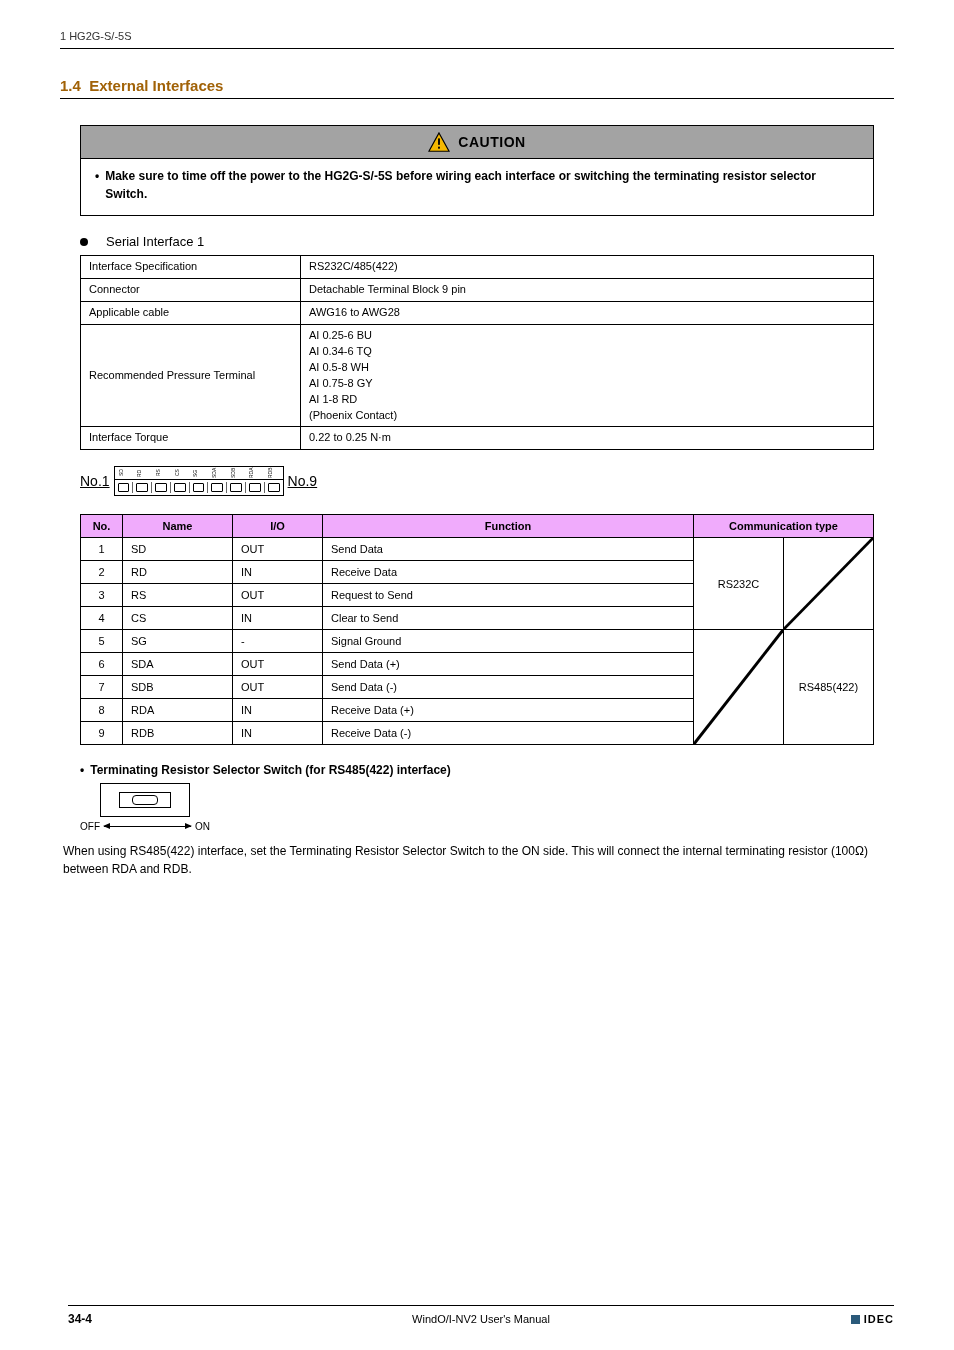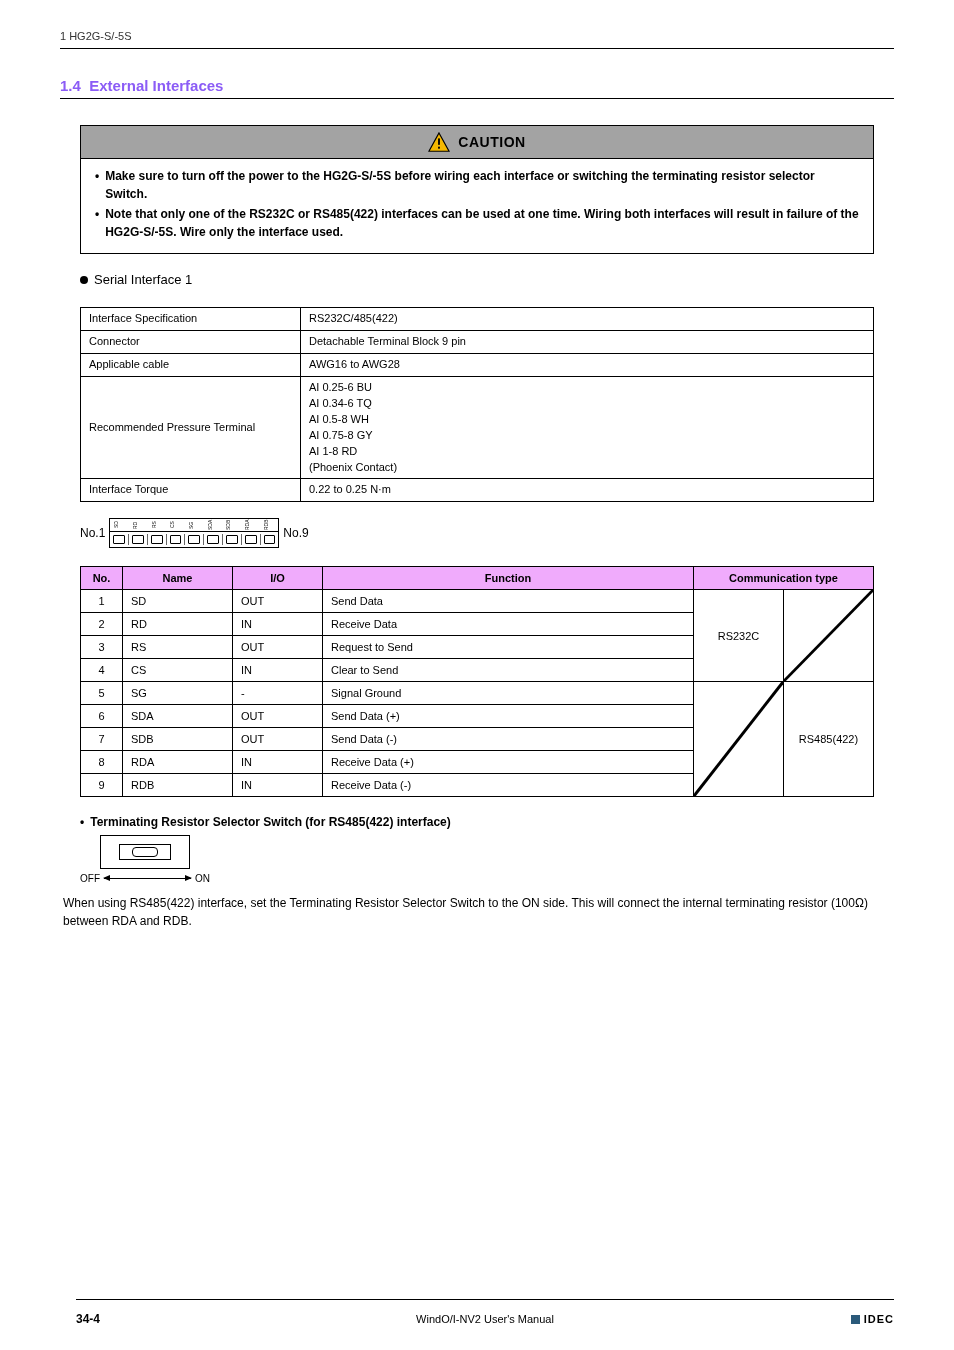--- a/index.html
+++ b/index.html
@@ -19,21 +19,21 @@
     margin-bottom: 6px;
   }
   .top-rule {
     border: none;
     border-top: 1.5px solid #000;
     margin-bottom: 28px;
   }
   .section-heading {
     font-size: 15px;
     font-weight: bold;
-    color: #8b5cf6;
+    color: #a16207;
     margin-bottom: 4px;
   }
   .section-rule {
     border: none;
     border-top: 1px solid #000;
     margin-bottom: 26px;
   }
   .caution-box {
     border: 1.5px solid #000;
     margin: 0 20px 18px 20px;
@@ -72,24 +72,24 @@
     line-height: 1.5;
     display: flex;
     margin-bottom: 2px;
   }
   .caution-body li::before {
     content: "•";
     margin-right: 6px;
   }
   .subhead {
     font-size: 13px;
-    margin: 0 20px 20px 20px;
-    display: flex;
-    align-items: center;
-    gap: 6px;
+    margin: 0 20px 6px 20px;
+    display: flex;
+    align-items: center;
+    gap: 18px;
   }
   .bullet-dot {
     width: 8px;
     height: 8px;
     border-radius: 50%;
     background: #000;
     display: inline-block;
   }
   .spec-table {
     border-collapse: collapse;
@@ -108,21 +108,22 @@
     width: 220px;
   }
   .terminal-figure {
     margin: 6px 20px 16px 20px;
     height: 34px;
     display: flex;
     align-items: center;
     gap: 4px;
   }
   .terminal-figure .pinlabel {
-    font-size: 12px;
+    font-size: 14px;
+    text-decoration: underline;
     text-align: center;
   }
   .terminal-block {
     border: 1.5px solid #000;
     width: 170px;
     height: 30px;
     position: relative;
     background: #fff;
   }
   .terminal-top {
@@ -259,24 +260,24 @@
   .arrow-line::before { left: -1px; border-right: 7px solid #000; }
   .arrow-line::after { right: -1px; border-left: 7px solid #000; }
   .body-text {
     margin: 0 3px;
     font-size: 12px;
     line-height: 1.5;
   }
   .footer {
     position: absolute;
     bottom: 24px;
-    left: 76px;
+    left: 68px;
     right: 60px;
     border-top: 1.5px solid #000;
-    padding-top: 12px;
+    padding-top: 6px;
     display: flex;
     align-items: center;
     justify-content: space-between;
     font-size: 11px;
   }
   .footer .pgnum { font-weight: bold; font-size: 12px; }
   .footer .center { position: absolute; left: 50%; transform: translateX(-50%); }
   .footer .brand {
     display: flex;
     align-items: center;
@@ -307,24 +308,21 @@
         <polygon points="12,1 23,21 1,21" fill="#f5b800" stroke="#000" stroke-width="1.3"></polygon>
         <rect x="11" y="7" width="2" height="7" fill="#000"></rect>
         <rect x="11" y="16" width="2" height="2.2" fill="#000"></rect>
       </svg>
     </span>
     <span class="caution-label">CAUTION</span>
   </div>
   <div class="caution-body">
     <ul>
       <li>
-          <span>Make sure to turn off the power to the HG2G-S/-5S before wiring each interface or switching the terminating resistor selector Switch.</span>
-        </li>
-      <li>
-          <span>Note that only one of the RS232C or RS485(422) interfaces can be used at one time. Wiring both interfaces will result in failure of the HG2G-S/-5S. Wire only the interface used.</span>
+          <span>Make sure to time off the power to the HG2G-S/-5S before wiring each interface or switching the terminating resistor selector Switch.</span>
         </li>
     </ul>
   </div>
 </div>
 
 <div class="subhead">
   <span class="bullet-dot"></span>
   <span>Serial Interface 1</span>
 </div>
 

